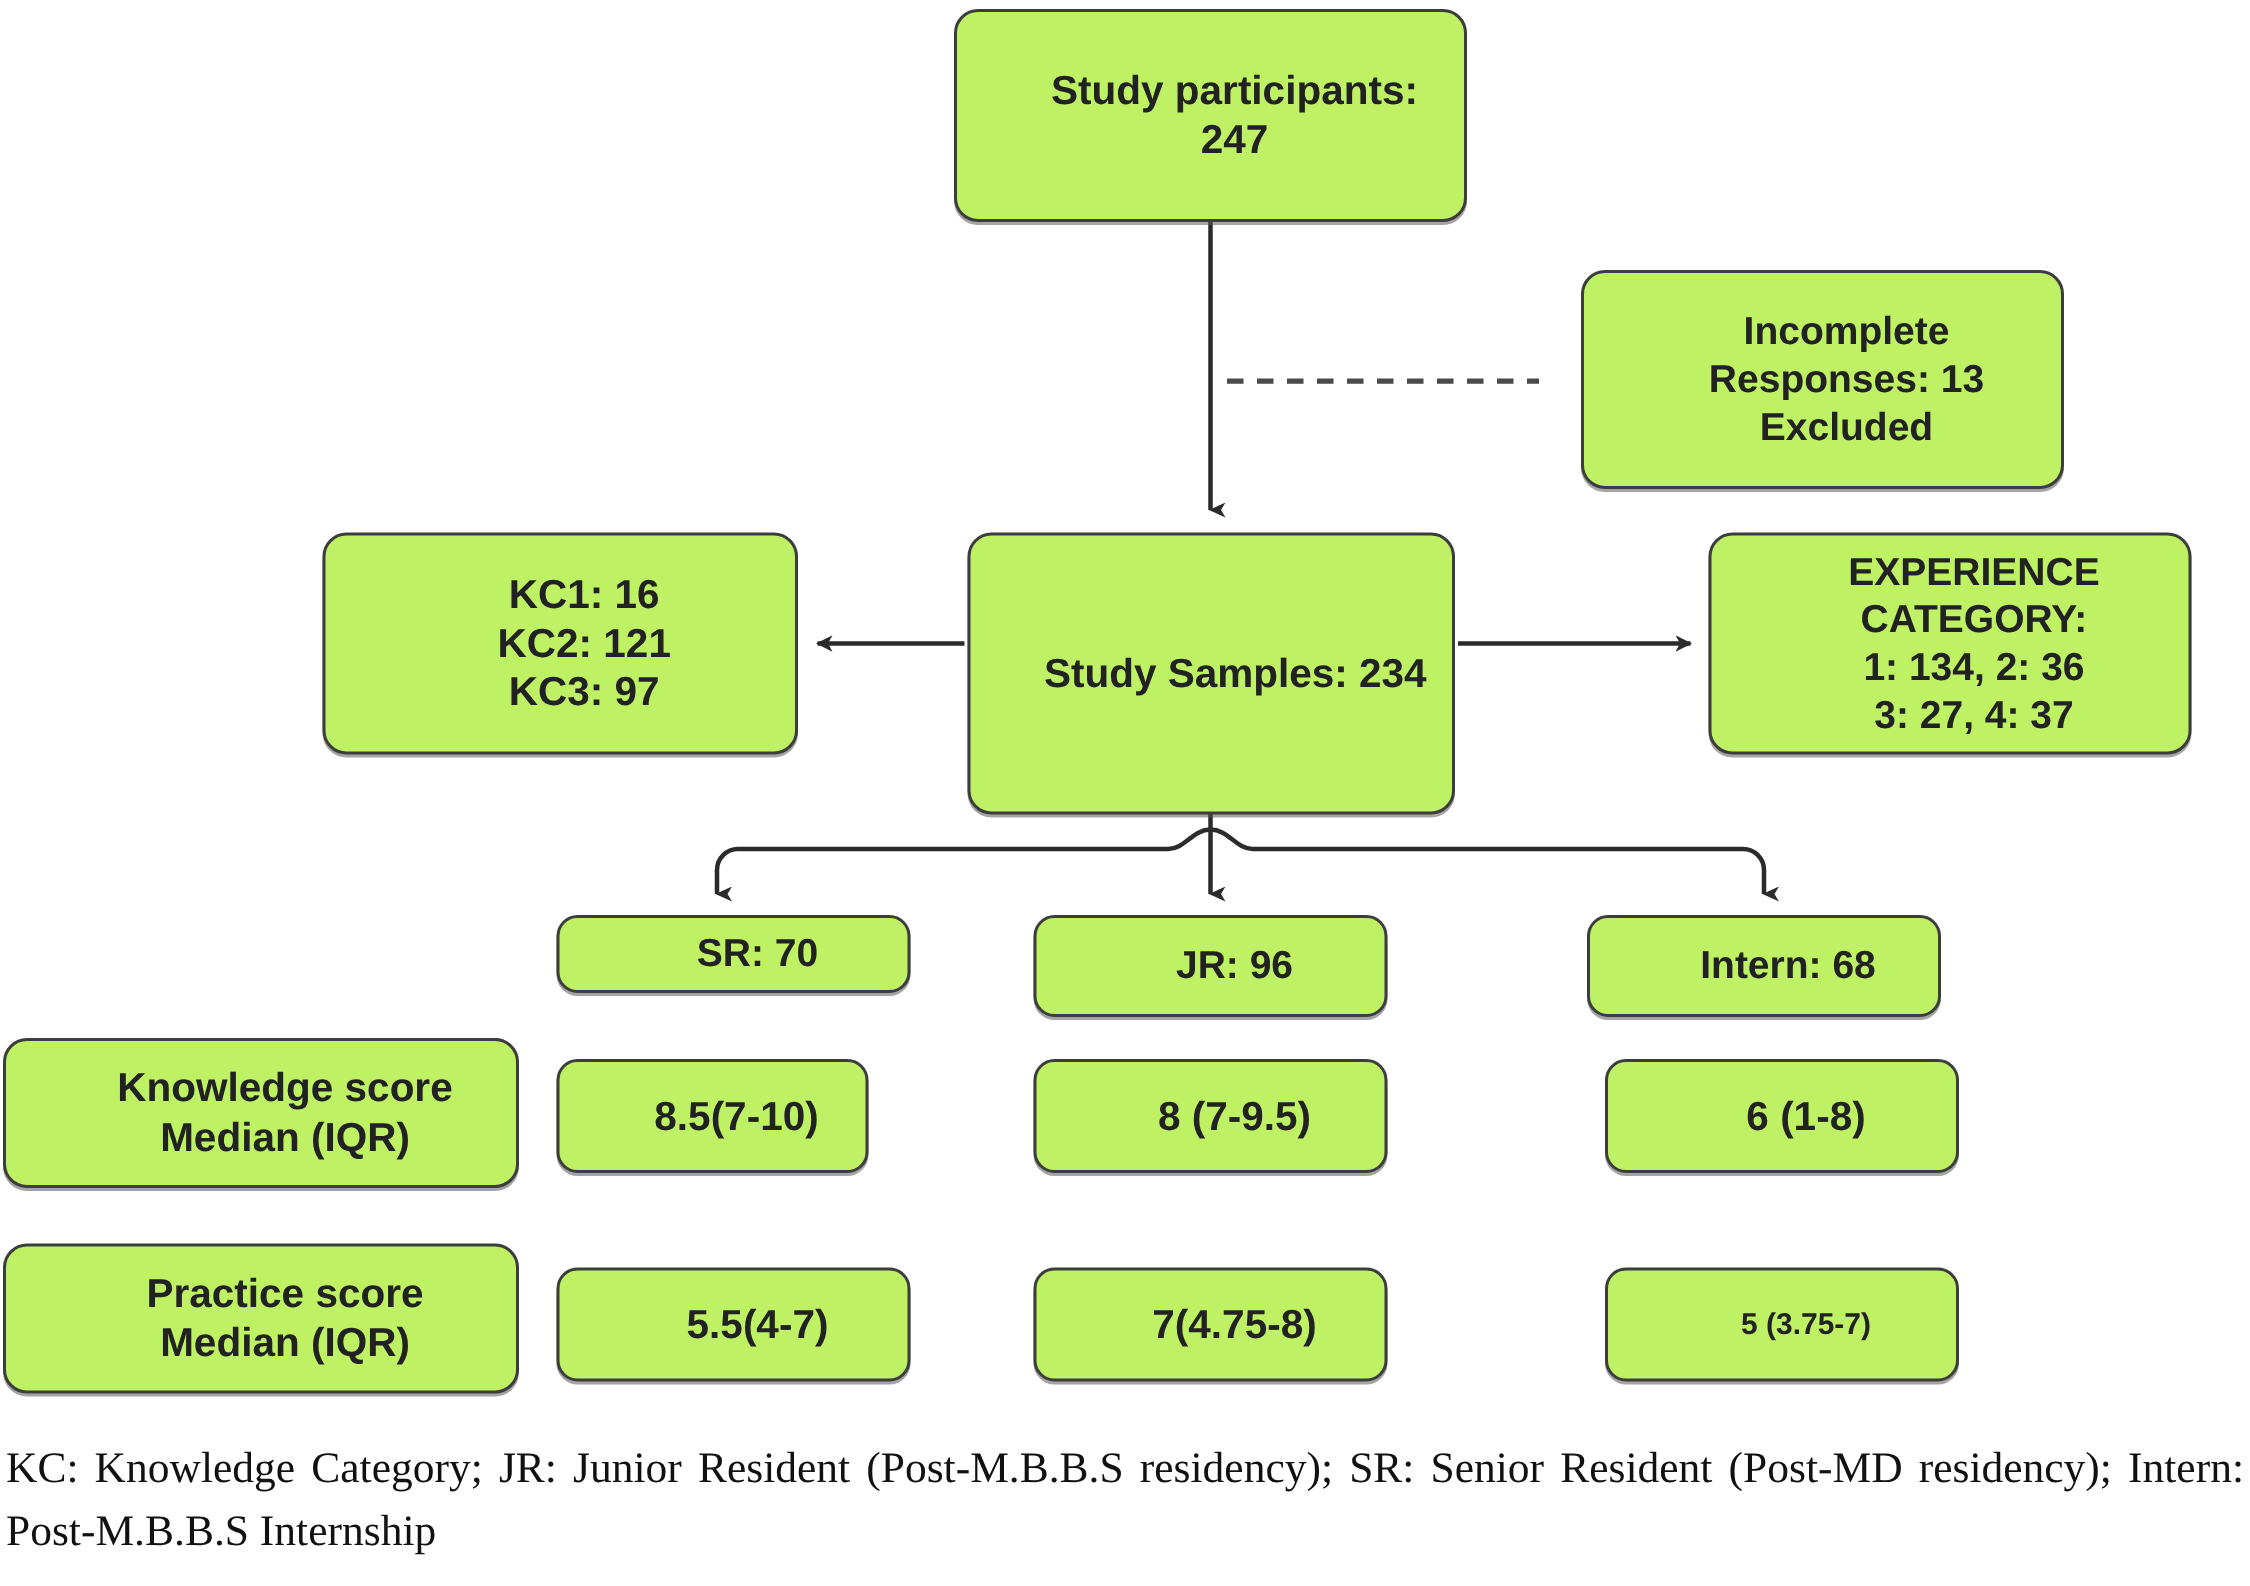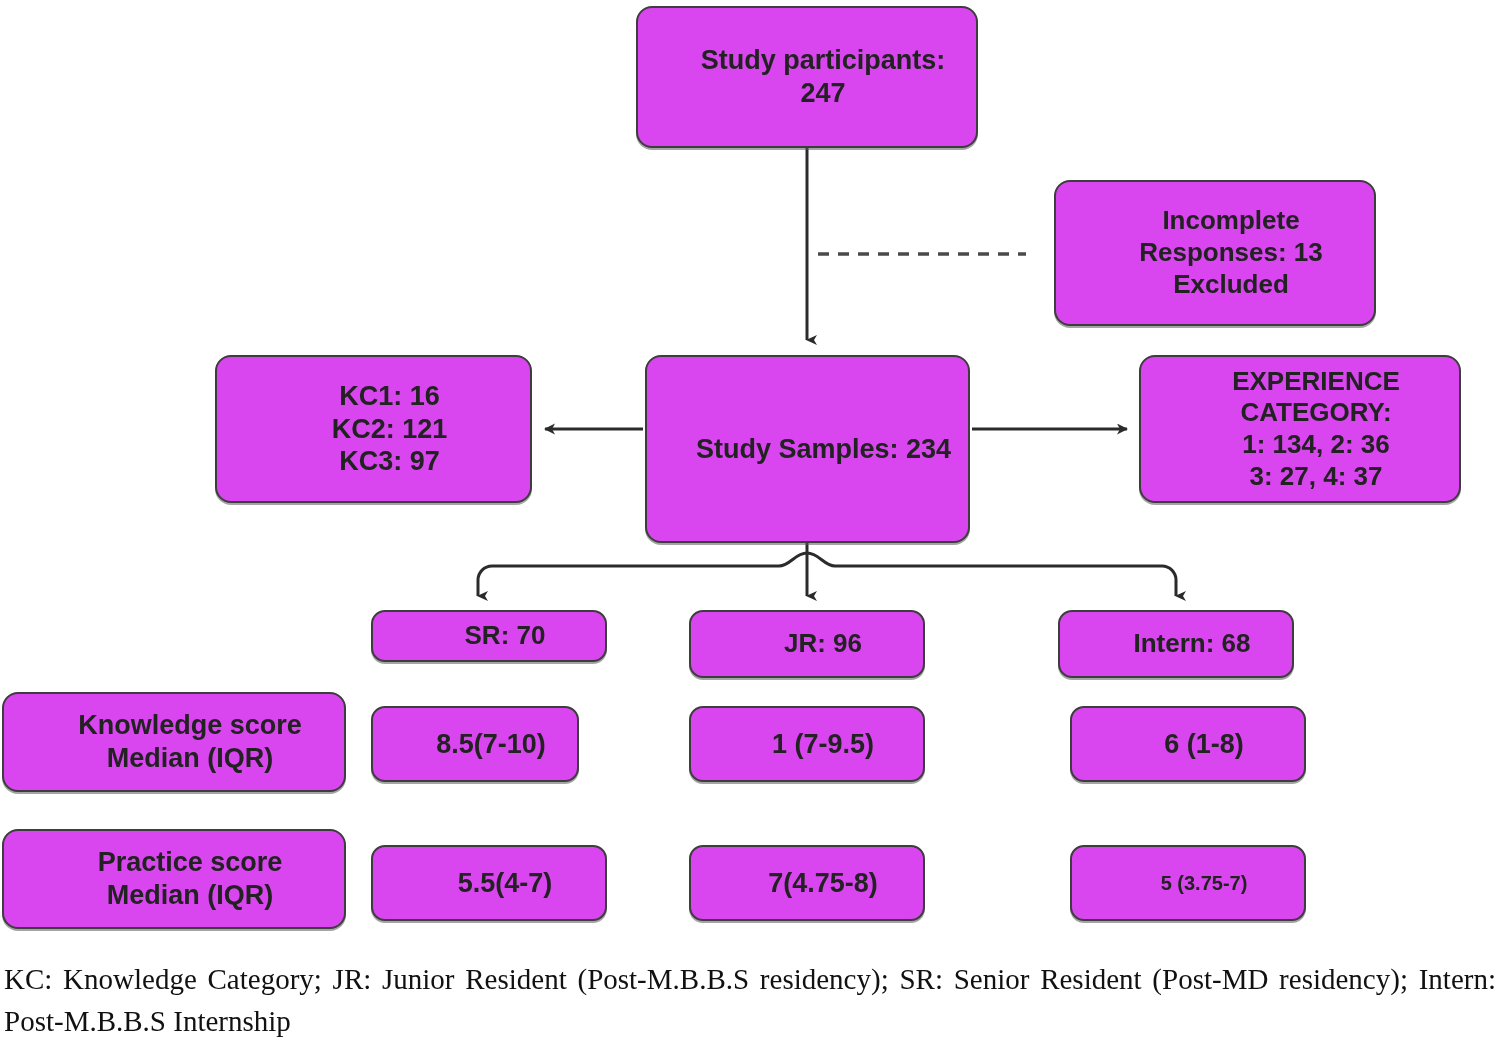--- a/index.html
+++ b/index.html
@@ -22,21 +22,21 @@
     position: absolute;
     left: 0;
     top: 0;
     width: 1500px;
     height: 1057px;
     pointer-events: none;
   }
   .node {
     position: absolute;
     box-sizing: border-box;
-    background: #d946ef;
+    background: #bef264;
     border: 2.5px solid #3d3d3d;
     border-radius: 16px;
     display: flex;
     align-items: center;
     justify-content: center;
     text-align: center;
     font-family: "Liberation Sans", sans-serif;
     font-weight: 600;
     color: #222222;
     line-height: 1.22;
@@ -171,21 +171,21 @@
   <div class="node" id="node-knowledge-label">
     <span class="lines">Knowledge score
 Median (IQR)</span>
   </div>
 
   <div class="node" id="node-k-sr">
     <span class="lines">8.5(7-10)</span>
   </div>
 
   <div class="node" id="node-k-jr">
-    <span class="lines">1 (7-9.5)</span>
+    <span class="lines">8 (7-9.5)</span>
   </div>
 
   <div class="node" id="node-k-intern">
     <span class="lines">6 (1-8)</span>
   </div>
 
   <div class="node" id="node-practice-label">
     <span class="lines">Practice score
 Median (IQR)</span>
   </div>

